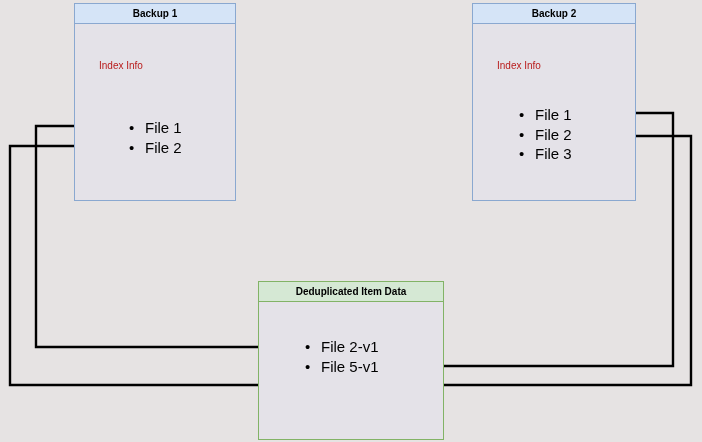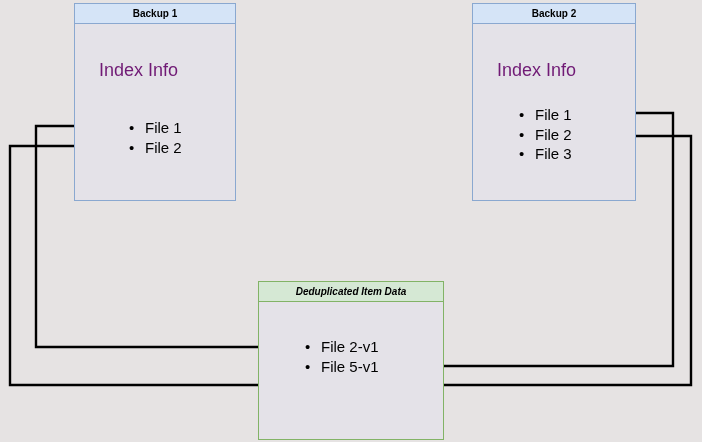--- a/index.html
+++ b/index.html
@@ -45,31 +45,30 @@
     text-align: center;
     font-size: 10px;
     font-weight: bold;
     color: #000;
     background: #d5e4f7;
     border-bottom: 1px solid #8aa8d0;
   }
   .node-header.green {
     background: #d5e8d4;
     border-bottom: 1px solid #82b366;
-    font-style: italic;
   }
   .node-body {
     position: relative;
     width: 100%;
     height: calc(100% - 21px);
   }
   .node-label {
     position: absolute;
-    font-size: 18px;
-    color: #701a75;
+    font-size: 10px;
+    color: #b91c1c;
     white-space: nowrap;
   }
   .file-list {
     position: absolute;
     margin: 0;
     padding: 0;
     list-style: none;
   }
   .file-list li {
     position: relative;

